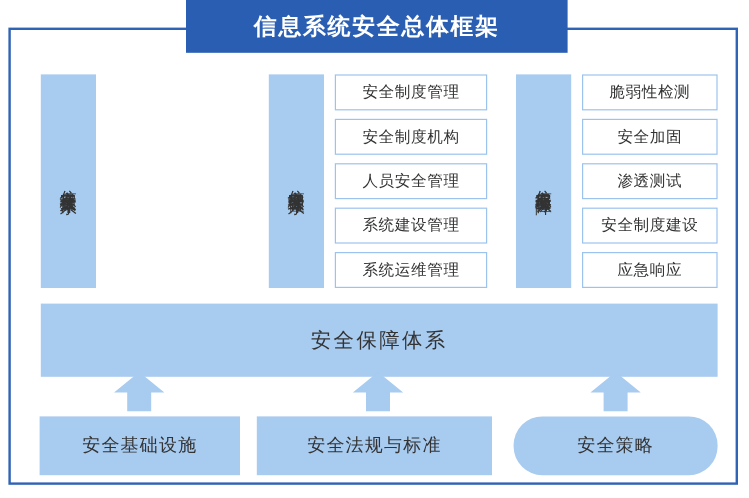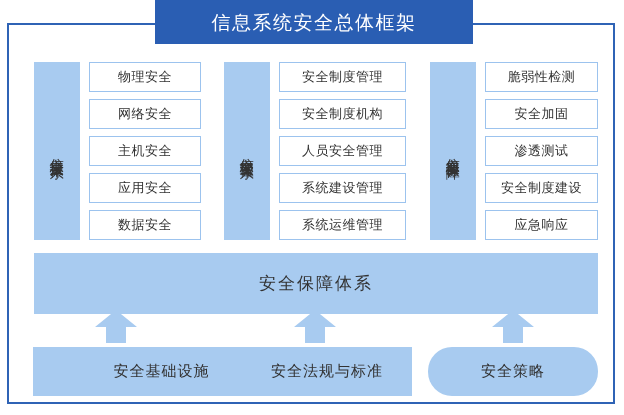--- a/index.html
+++ b/index.html
@@ -37,21 +37,21 @@
     height: 44px;
     background: #2a5eb3;
     display: flex;
     align-items: center;
     justify-content: center;
     z-index: 5;
   }
   #title-banner .title-text {
     color: #ffffff;
     font-size: 19px;
-    font-weight: normal;
+    font-weight: bold;
     letter-spacing: 1.5px;
     line-height: 1;
   }
   
   .pillar {
     position: absolute;
     top: 62px;
     height: 178px;
     display: flex;
     flex-direction: row;
@@ -133,45 +133,38 @@
     top: 347px;
     height: 49px;
     background: #a8cbf0;
     display: flex;
     align-items: center;
     justify-content: center;
     font-size: 15px;
     color: #333333;
     letter-spacing: 1px;
   }
-  #foundation-1 { left: 33px;  width: 167px; padding-left: 45px; }
-  #foundation-2 { left: 242px; width: 170px; }
+  #foundation-1 { left: 33px;  width: 167px; }
+  #foundation-2 { left: 214px; width: 196px; }
   #foundation-3 { left: 428px; width: 170px; border-radius: 24px; }
 </style>
 </head>
 <body>
 
 <div id="canvas">
 
   <div id="outer-frame"></div>
 
   <div id="title-banner">
     <span class="title-text">信息系统安全总体框架</span>
   </div>
 
   <div class="pillar" id="pillar-tech">
     <div class="pillar-label">
       <span>信息安全技术体系</span>
-    </div>
-    <div class="pillar-items">
-      <div class="pillar-item">物理安全</div>
-      <div class="pillar-item">网络安全</div>
-      <div class="pillar-item">主机安全</div>
-      <div class="pillar-item">应用安全</div>
-      <div class="pillar-item">数据安全</div>
     </div>
   </div>
 
   <div class="pillar" id="pillar-service">
     <div class="pillar-label">
       <span>信息安全服务保障</span>
     </div>
     <div class="pillar-items">
       <div class="pillar-item">脆弱性检测</div>
       <div class="pillar-item">安全加固</div>

